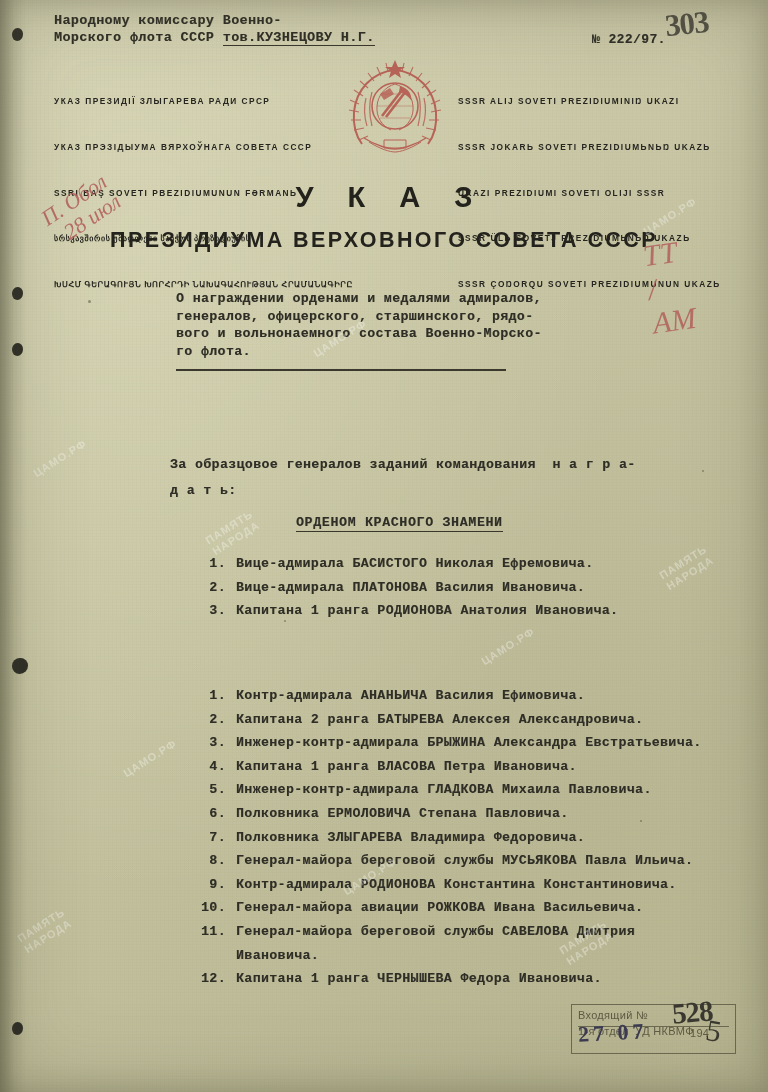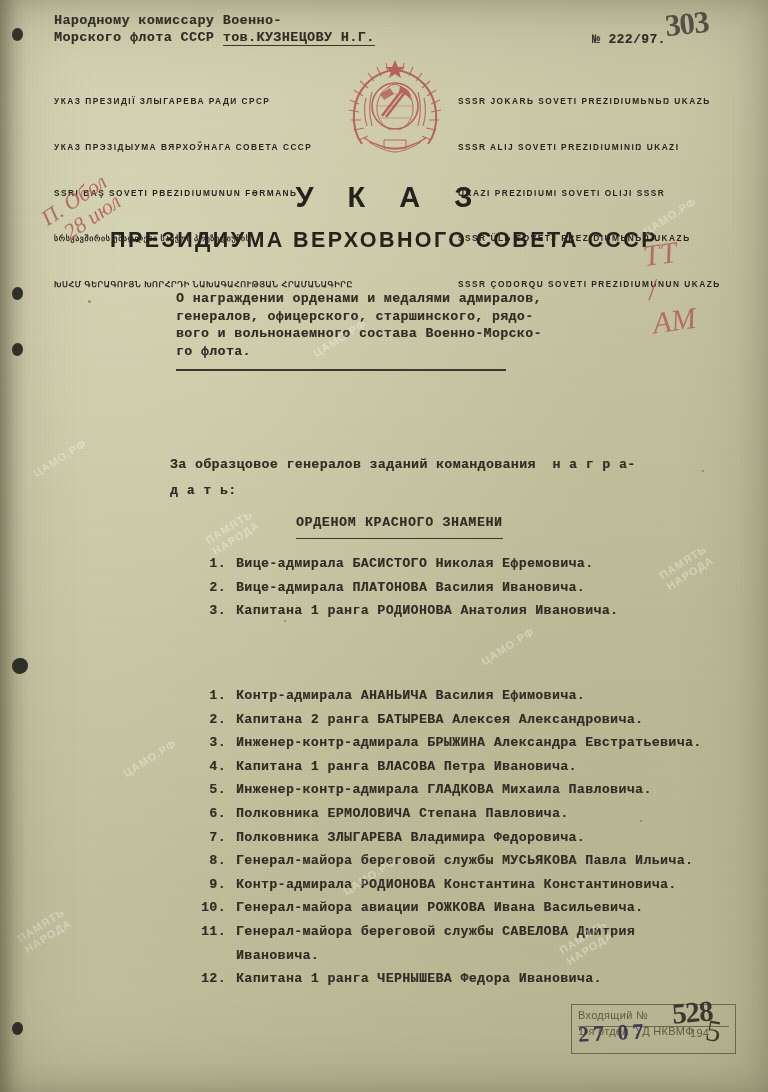--- a/index.html
+++ b/index.html
@@ -166,21 +166,21 @@
     font-weight: 700;
   }
   #intro .ind { padding-left: 0; }
 
   .award-heading {
     position: absolute;
     font-size: 13.2px;
     font-weight: 700;
     letter-spacing: .7px;
     border-bottom: 1.4px solid #39372b;
-    padding-bottom: 8px;
+    padding-bottom: 1px;
     white-space: pre;
   }
   #heading-0 { left: 296px; top: 515px; }
   #heading-1 { left: 292px; top: 645px; }
 
   .award-list {
     position: absolute;
     left: 196px;
     width: 560px;
     font-size: 13.2px;
@@ -304,22 +304,22 @@
 
   <div id="lang-left" class="lang-col">
     <div>УКАЗ ПРЕЗИДІЇ ЗЛЫГАРЕВА РАДИ СРСР</div>
     <div>УКАЗ ПРЭЗІДЫУМА ВЯРХОЎНАГА СОВЕТА СССР</div>
     <div>SSRI BAŞ SOVETI PBEZIDIUMUNUN FƏRMANЬ</div>
     <div class="geo">სრსკავშირის უმაღლესი საბჭოს პრეზიდიუმის</div>
     <div class="arm">ԽՍՀՄ ԳԵՐԱԳՈՒՅՆ ԽՈՐՀՐԴԻ ՆԱԽԱԳԱՀՈՒԹՅԱՆ ՀՐԱՄԱՆԱԳԻՐԸ</div>
   </div>
 
   <div id="lang-right" class="lang-col">
+    <div>SSSR ALIJ SOVETI PREZIDIUMINIŊ UKAZI</div>
     <div>SSSR JOKARЬ SOVETI PREZIDIUMЬNЬŊ UKAZЬ</div>
-    <div>SSSR ALIJ SOVETI PREZIDIUMINIŊ UKAZI</div>
     <div>UKAZI PREZIDIUMI SOVETI OLIJI SSSR</div>
     <div>SSSR ÜLЬ SOVETJ PREZIDIUMЬNЬŊ UKAZЬ</div>
     <div>SSSR ÇOŊORQU SOVETI PREZIDIUMUNUN UKAZЬ</div>
   </div>
 
   <svg id="emblem" viewBox="0 0 106 104">
     <g stroke="#b4524a" fill="none" stroke-width="1.5" opacity="0.85">
       <path d="M53 16 C30 18 14 36 12 58 C11 70 14 82 20 90" stroke-width="2"></path>
       <path d="M53 16 C76 18 92 36 94 58 C95 70 92 82 86 90" stroke-width="2"></path>
       <g stroke-width="1.1" opacity="0.9">

